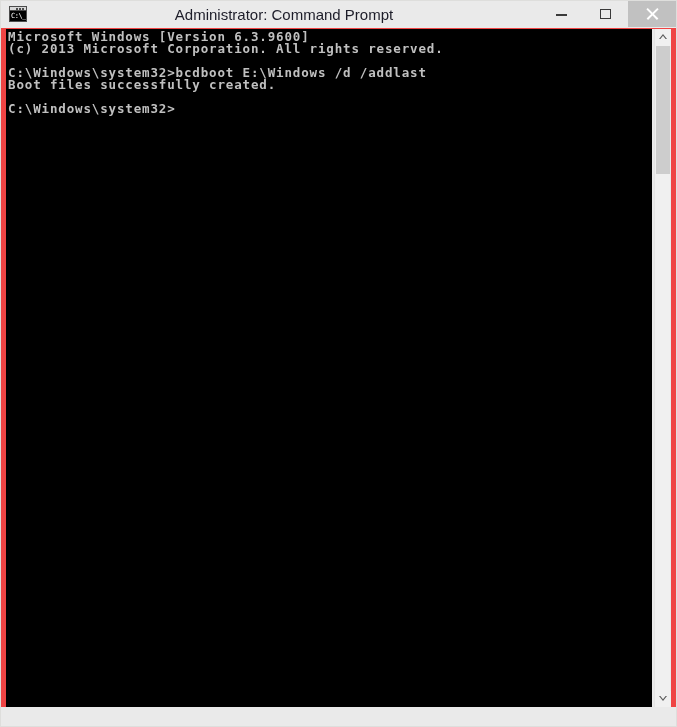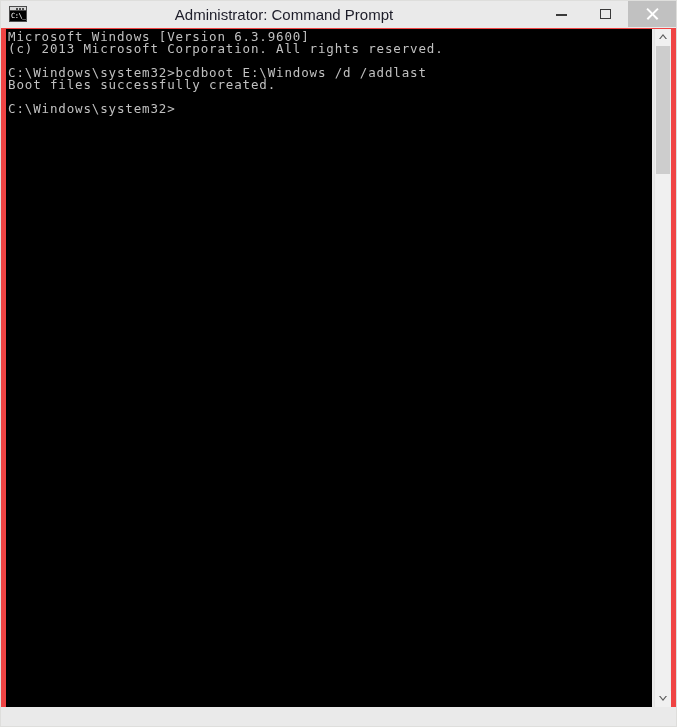--- a/index.html
+++ b/index.html
@@ -182,21 +182,21 @@
   }
   .console-text {
     margin: 0;
     padding: 2px 0 0 2px;
     color: #c0c0c0;
     font-family: "DejaVu Sans Mono", "Liberation Mono", monospace;
     font-size: 12.5px;
     line-height: 12px;
     letter-spacing: 0.85px;
     white-space: pre;
-    font-weight: 400;
+    font-weight: 700;
   }
 
   
   .scrollbar {
     position: absolute;
     left: 648px;
     top: 0;
     width: 16px;
     height: 679px;
     background: #f0f0f0;

